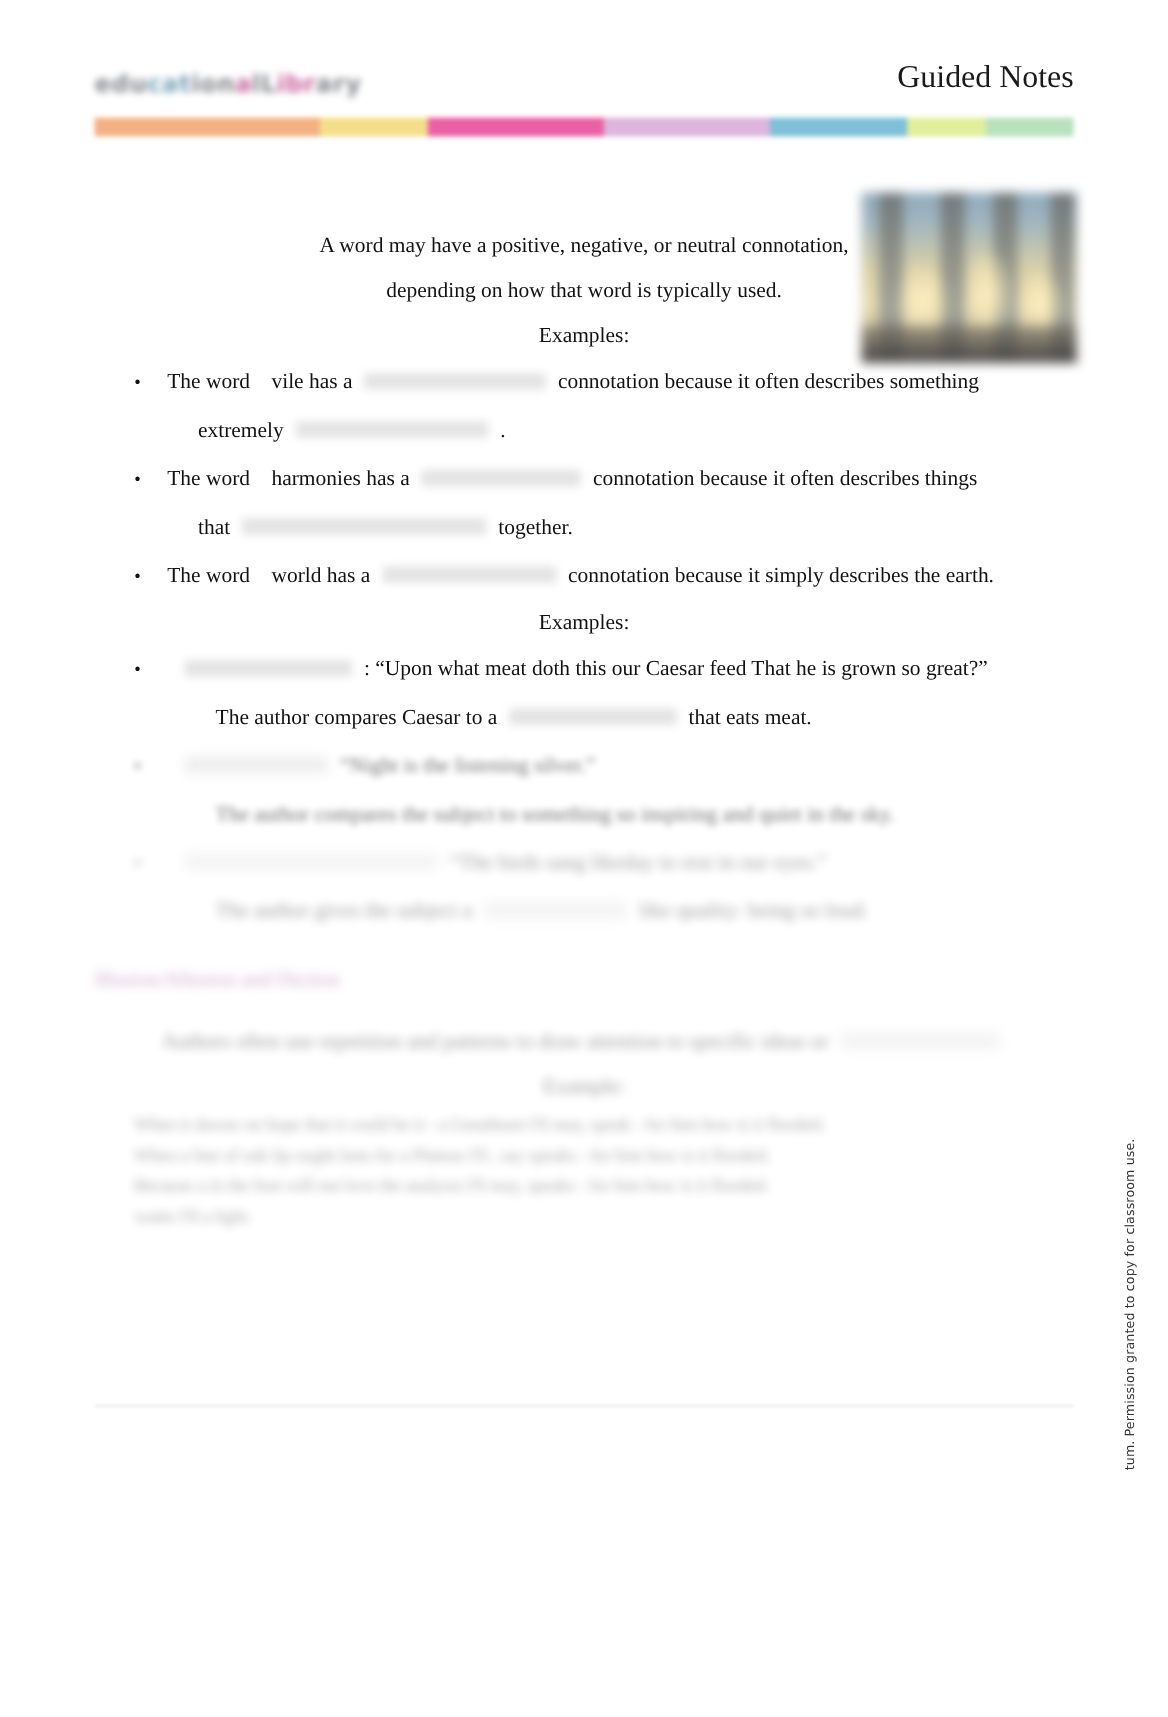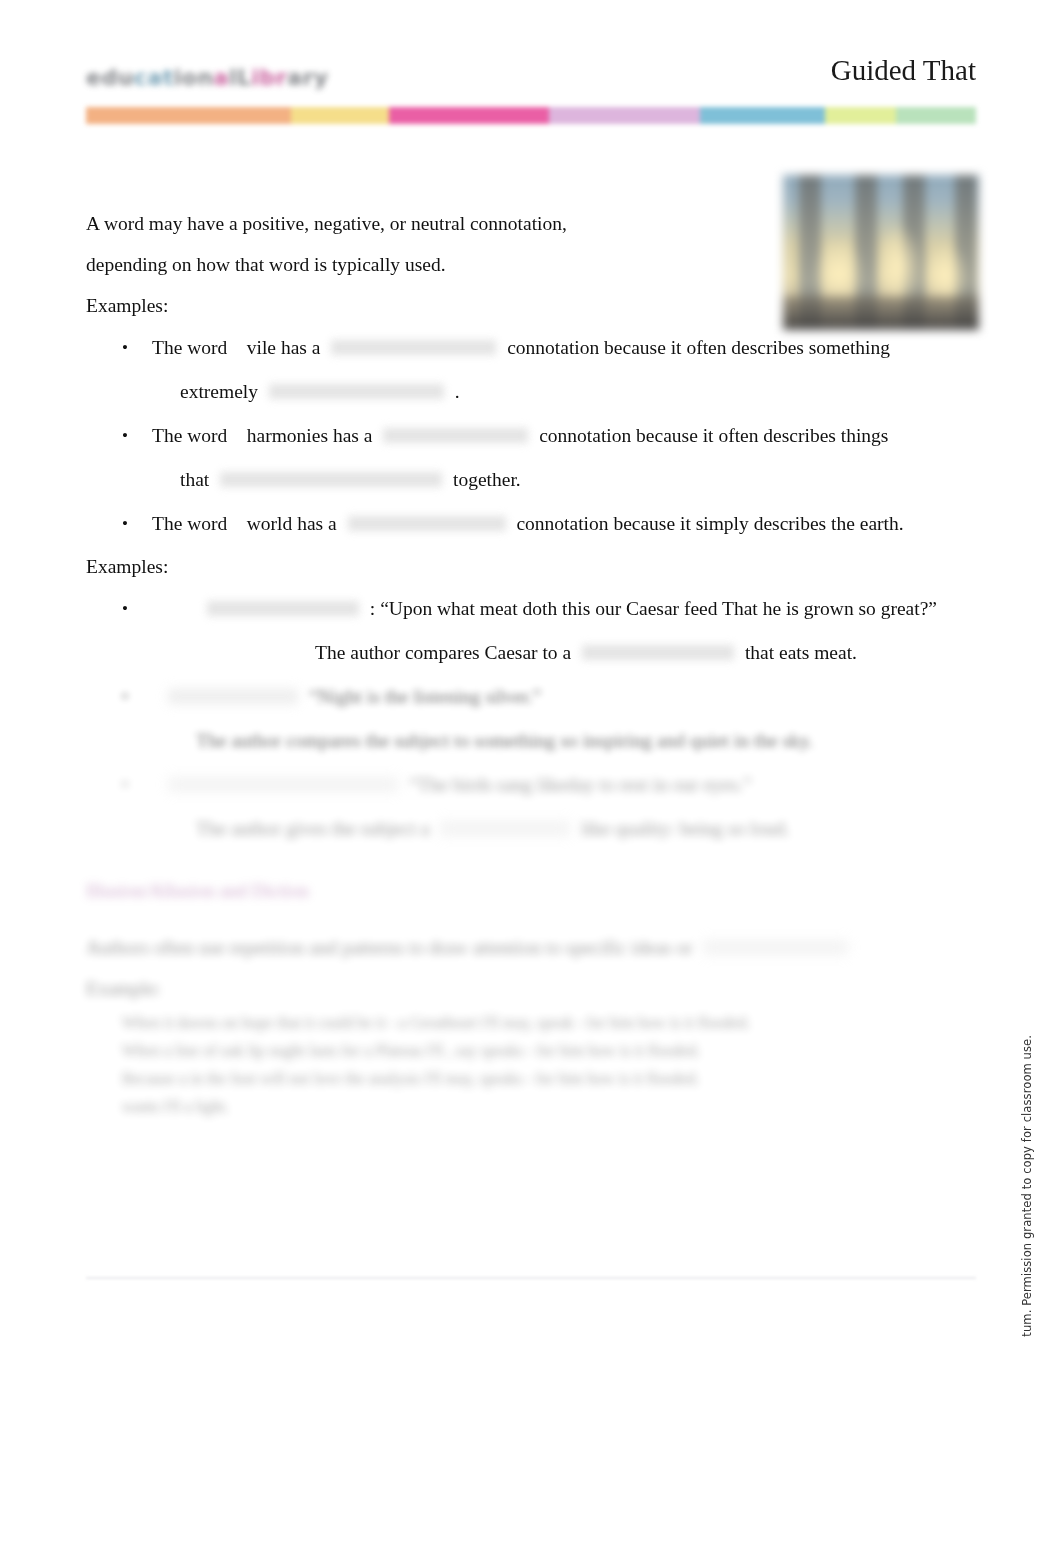--- a/index.html
+++ b/index.html
@@ -123,20 +123,21 @@
     color: #a0589c;
     margin: 0;
     line-height: 1.25;
   }
 
   p.body-text {
     font-size: 19.5px;
     line-height: 41px;
     margin: 0;
     color: #111;
+    text-align: center;
   }
 
   ul.bullets {
     list-style: none;
     margin: 0;
     padding: 0;
   }
   ul.bullets > li {
     position: relative;
     padding-left: 66px;
@@ -216,21 +217,21 @@
 <body>
 
 <div class="page">
 
   <div class="header">
     <div class="logo">
       <div class="logo-text">
         edu<span class="accent2">cat</span>ion<span class="accent">a</span>lL<span class="accent">ibr</span>ary
       </div>
     </div>
-    <div class="doc-title">Guided That</div>
+    <div class="doc-title">Guided Notes</div>
   </div>
 
   <div class="colorbar" id="colorbar">
       <span style="background: rgb(243, 177, 131); flex: 23 0 0px;"></span>
       <span style="background: rgb(245, 222, 138); flex: 11 0 0px;"></span>
       <span style="background: rgb(234, 95, 165); flex: 18 0 0px;"></span>
       <span style="background: rgb(221, 181, 221); flex: 17 0 0px;"></span>
       <span style="background: rgb(127, 192, 216); flex: 14 0 0px;"></span>
       <span style="background: rgb(226, 239, 154); flex: 8 0 0px;"></span>
       <span style="background: rgb(185, 226, 188); flex: 9 0 0px;"></span>
@@ -288,21 +289,21 @@
         <span>world  has a</span>
         <span class="blank" style="width:158px"></span>
         <span>connotation because it simply describes the earth.</span>
       </li>
     </ul>
 
 
     <p class="body-text">Examples:</p>
 
     <ul class="bullets">
-      <li style="padding-left:82px;text-align:center;">
+      <li style="padding-left:82px;">
         <span class="blank" style="width:152px; margin-left:0;"></span>
         <span>: “Upon what meat doth this our Caesar feed That he is grown so great?”</span>
         <span class="cont">
           <span>The author compares Caesar to a</span>
           <span class="blank" style="width:152px"></span>
           <span>that eats meat.</span>
         </span>
       </li>
 
       <li class="obscured" style="padding-left:82px;">

